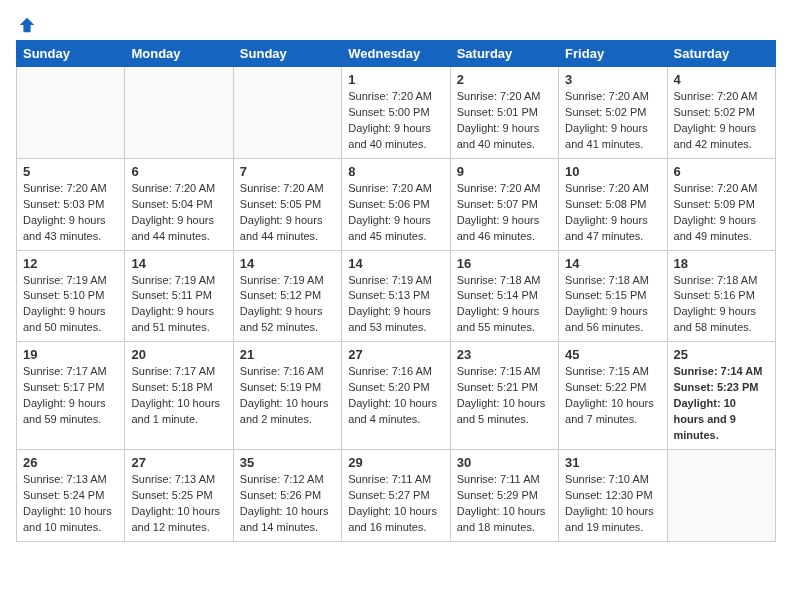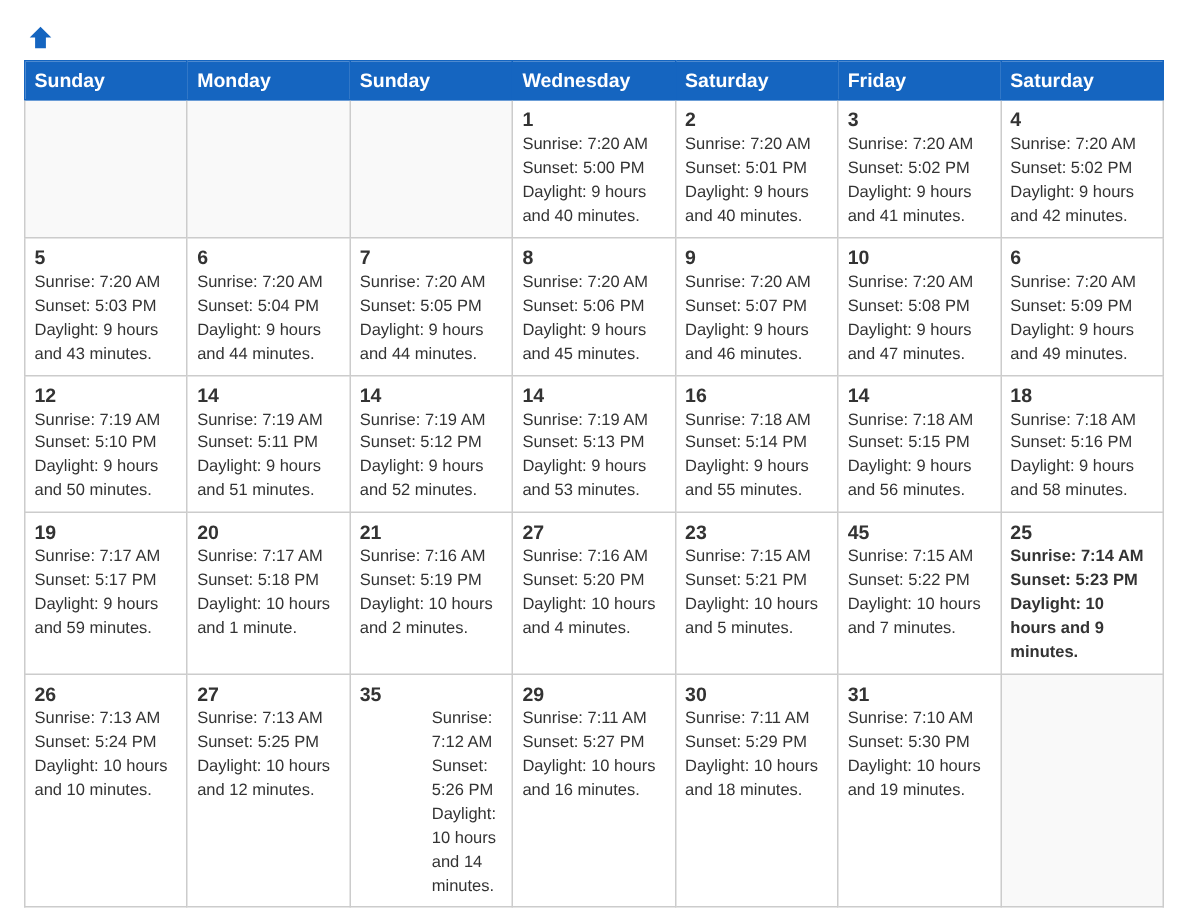--- a/index.html
+++ b/index.html
@@ -293,38 +293,38 @@
 Daylight: 10 hours and 10 minutes.</div>
         </td>
         <td>
           <div class="day-number">27</div>
           <div class="day-info" style="white-space: pre-line;">Sunrise: 7:13 AM
 Sunset: 5:25 PM
 Daylight: 10 hours and 12 minutes.</div>
         </td>
         <td>
           <div class="day-number">35</div>
-          <div class="day-info" style="white-space: pre-line; margin-left: 48px;">Sunrise: 7:12 AM
+          <div class="day-info" style="white-space: pre-line;">Sunrise: 7:12 AM
 Sunset: 5:26 PM
 Daylight: 10 hours and 14 minutes.</div>
         </td>
         <td>
           <div class="day-number">29</div>
           <div class="day-info" style="white-space: pre-line;">Sunrise: 7:11 AM
 Sunset: 5:27 PM
 Daylight: 10 hours and 16 minutes.</div>
         </td>
         <td>
           <div class="day-number">30</div>
           <div class="day-info" style="white-space: pre-line;">Sunrise: 7:11 AM
 Sunset: 5:29 PM
 Daylight: 10 hours and 18 minutes.</div>
         </td>
         <td>
           <div class="day-number">31</div>
           <div class="day-info" style="white-space: pre-line;">Sunrise: 7:10 AM
-Sunset: 5:30 PM
+Sunset: 12:30 PM
 Daylight: 10 hours and 19 minutes.</div>
         </td>
         <td class="empty"></td>
       </tr>
     </tbody>
 </table>
 
 </body></html>

